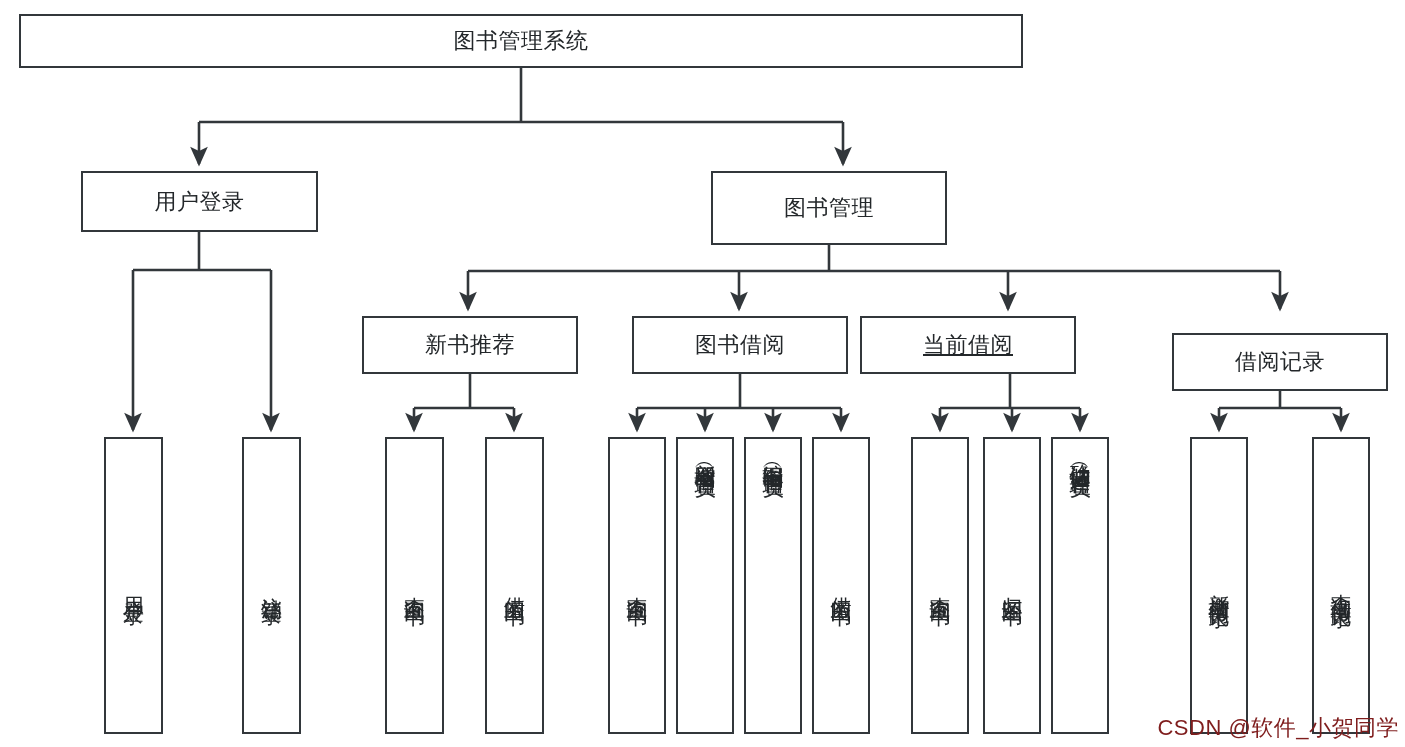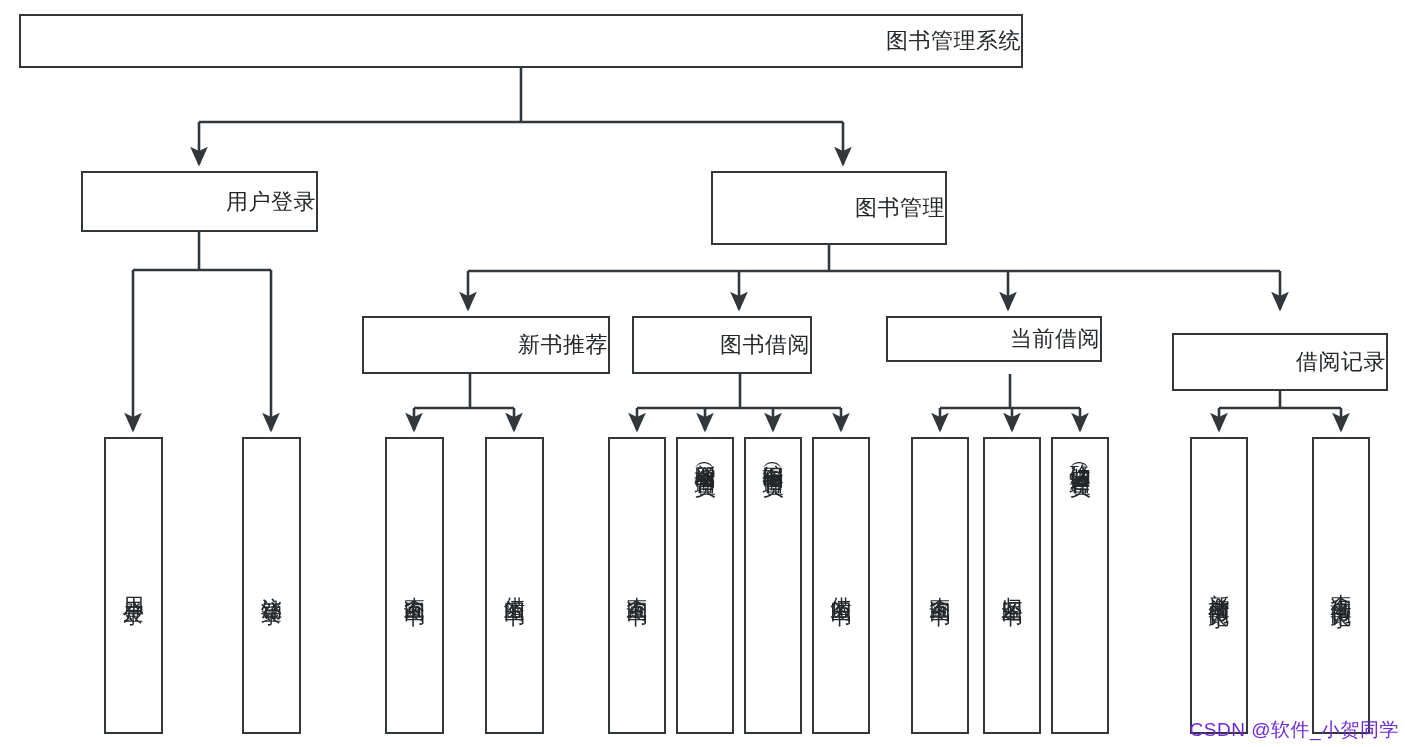--- a/index.html
+++ b/index.html
@@ -24,21 +24,21 @@
     width: 1405px;
     height: 747px;
   }
   .node {
     position: absolute;
     box-sizing: border-box;
     background: #ffffff;
     border: 2px solid #32373b;
     display: flex;
     align-items: center;
-    justify-content: flex-end;
+    justify-content: center;
     color: #23272a;
     z-index: 2;
   }
   .node-label {
     display: block;
     text-align: center;
     letter-spacing: 0.5px;
     white-space: nowrap;
   }
   .node.h .node-label {
@@ -62,22 +62,22 @@
     letter-spacing: 2px;
   }
   .node.v.center {
     align-items: center;
     padding-top: 0;
   }
   #watermark {
     position: absolute;
     right: 6px;
     bottom: 4px;
-    font-size: 19px;
-    color: #6d28d9;
+    font-size: 22px;
+    color: #7f1d1d;
     letter-spacing: 0.5px;
     z-index: 5;
     white-space: nowrap;
   }
 </style>
 </head>
 <body>
 
 <div id="canvas">
 
@@ -135,27 +135,27 @@
     <span class="node-label">图书管理系统</span>
   </div>
 
   <div class="node h" id="n-l2-0" style="left: 81px; top: 171px; width: 237px; height: 61px;">
     <span class="node-label">用户登录</span>
   </div>
   <div class="node h" id="n-l2-1" style="left: 711px; top: 171px; width: 236px; height: 74px;">
     <span class="node-label">图书管理</span>
   </div>
 
-  <div class="node h" id="n-l3-0" style="left: 362px; top: 316px; width: 248px; height: 58px;">
+  <div class="node h" id="n-l3-0" style="left: 362px; top: 316px; width: 216px; height: 58px;">
     <span class="node-label">新书推荐</span>
   </div>
-  <div class="node h" id="n-l3-1" style="left: 632px; top: 316px; width: 180px; height: 58px;">
+  <div class="node h" id="n-l3-1" style="left: 632px; top: 316px; width: 216px; height: 58px;">
     <span class="node-label">图书借阅</span>
   </div>
-  <div class="node h" id="n-l3-2" style="left: 886px; top: 316px; width: 216px; height: 46px;">
+  <div class="node h" id="n-l3-2" style="left: 860px; top: 316px; width: 216px; height: 58px; text-decoration: underline;">
     <span class="node-label">当前借阅</span>
   </div>
   <div class="node h" id="n-l3-3" style="left: 1172px; top: 333px; width: 216px; height: 58px;">
     <span class="node-label">借阅记录</span>
   </div>
 
   <div class="node v center" id="n-lf-0" style="left: 104px; top: 437px; width: 59px; height: 297px;">
     <span class="node-label">用户登录</span>
   </div>
   <div class="node v center" id="n-lf-1" style="left: 242px; top: 437px; width: 59px; height: 297px;">

